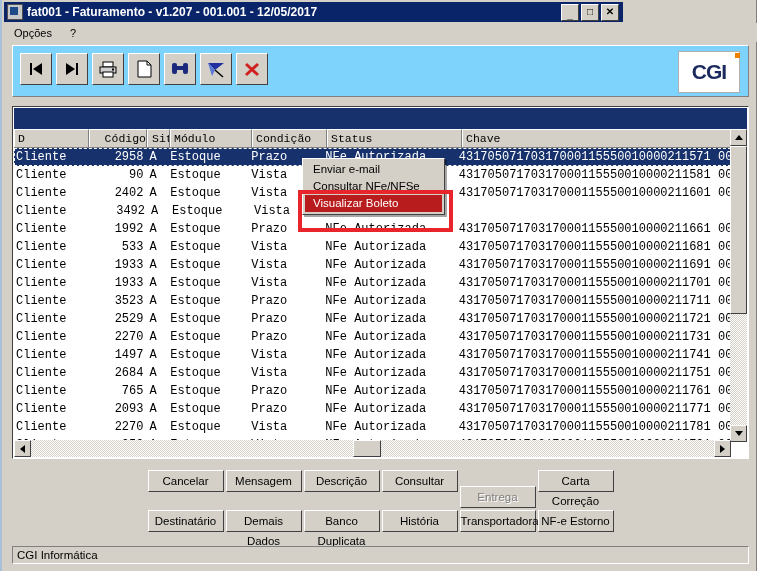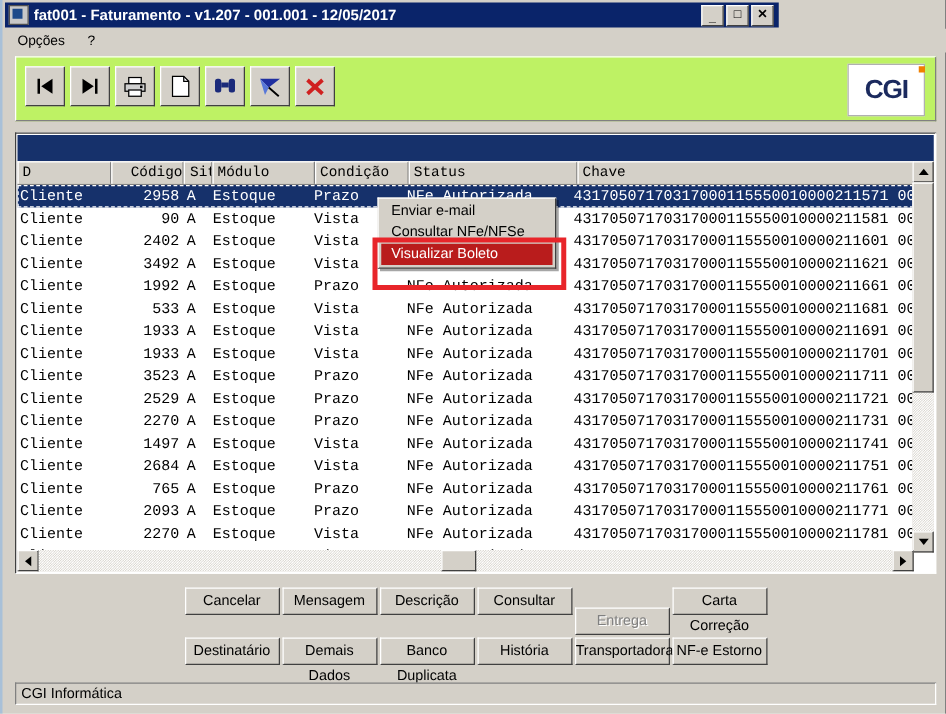--- a/index.html
+++ b/index.html
@@ -38,21 +38,21 @@
   .tb-min .glyph{position:relative;top:3px;}
 
   
   .menubar{position:absolute;left:2px;top:23px;width:751px;height:19px;
     background:#d4d0c8;display:flex;align-items:center;padding-left:8px;gap:14px;font-size:11px;}
   .menubar span{padding:1px 2px;}
 
   
   .toolbar{
     position:absolute;left:10px;top:45px;width:737px;height:52px;
-    background:#bef264;
+    background:#7dd3fc;
     border-top:1px solid #fff;border-left:1px solid #fff;
     border-right:1px solid #808080;border-bottom:1px solid #808080;
     box-sizing:border-box;
   }
   .tbar-inner{position:absolute;left:7px;top:7px;display:flex;gap:4px;}
   .tool-btn{
     width:32px;height:32px;background:#d4d0c8;
     border-top:1px solid #fff;border-left:1px solid #fff;
     border-right:1px solid #404040;border-bottom:1px solid #404040;
     display:flex;align-items:center;justify-content:center;
@@ -314,21 +314,20 @@
           <div class="cell c-stat">NFe Autorizada</div>
           <div class="cell c-chave">43170507170317000115550010000211601 00</div>
         </div>
         <div class="row">
           <div class="cell c-d">Cliente</div>
           <div class="cell c-cod">3492</div>
           <div class="cell c-sit">A</div>
           <div class="cell c-mod">Estoque</div>
           <div class="cell c-cond">Vista</div>
           <div class="cell c-stat">NFe Autorizada</div>
-          <div class="cell c-chave">43170507170317000115550010000211621 00</div>
         </div>
         <div class="row">
           <div class="cell c-d">Cliente</div>
           <div class="cell c-cod">1992</div>
           <div class="cell c-sit">A</div>
           <div class="cell c-mod">Estoque</div>
           <div class="cell c-cond">Prazo</div>
           <div class="cell c-stat">NFe Autorizada</div>
           <div class="cell c-chave">43170507170317000115550010000211661 00</div>
         </div>

